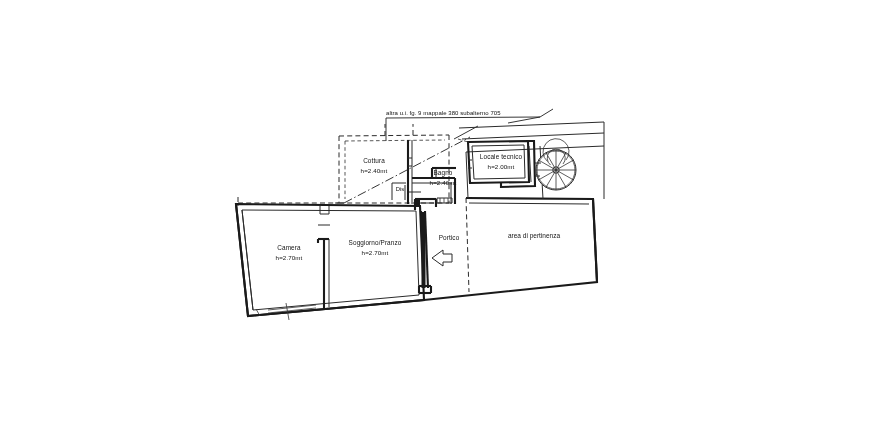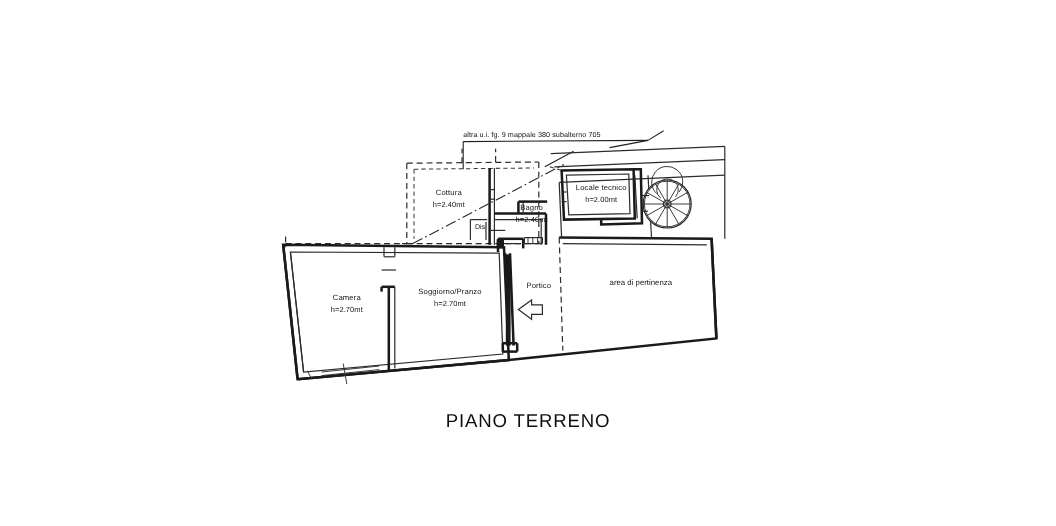--- a/index.html
+++ b/index.html
@@ -282,14 +282,13 @@
 
       <text class="lbl lbl-room" x="449" y="238">Portico</text>
 
       <text class="lbl lbl-area" x="534" y="236">area di pertinenza</text>
     </g>
 
     <text class="lbl lbl-note" x="386" y="113">altra u.i. fg. 9 mappale 380 subalterno 705</text>
 
   </svg>
 
-  <div class="plan-title">PIANO TERRENO</div>
 </div>
 
 </body></html>

